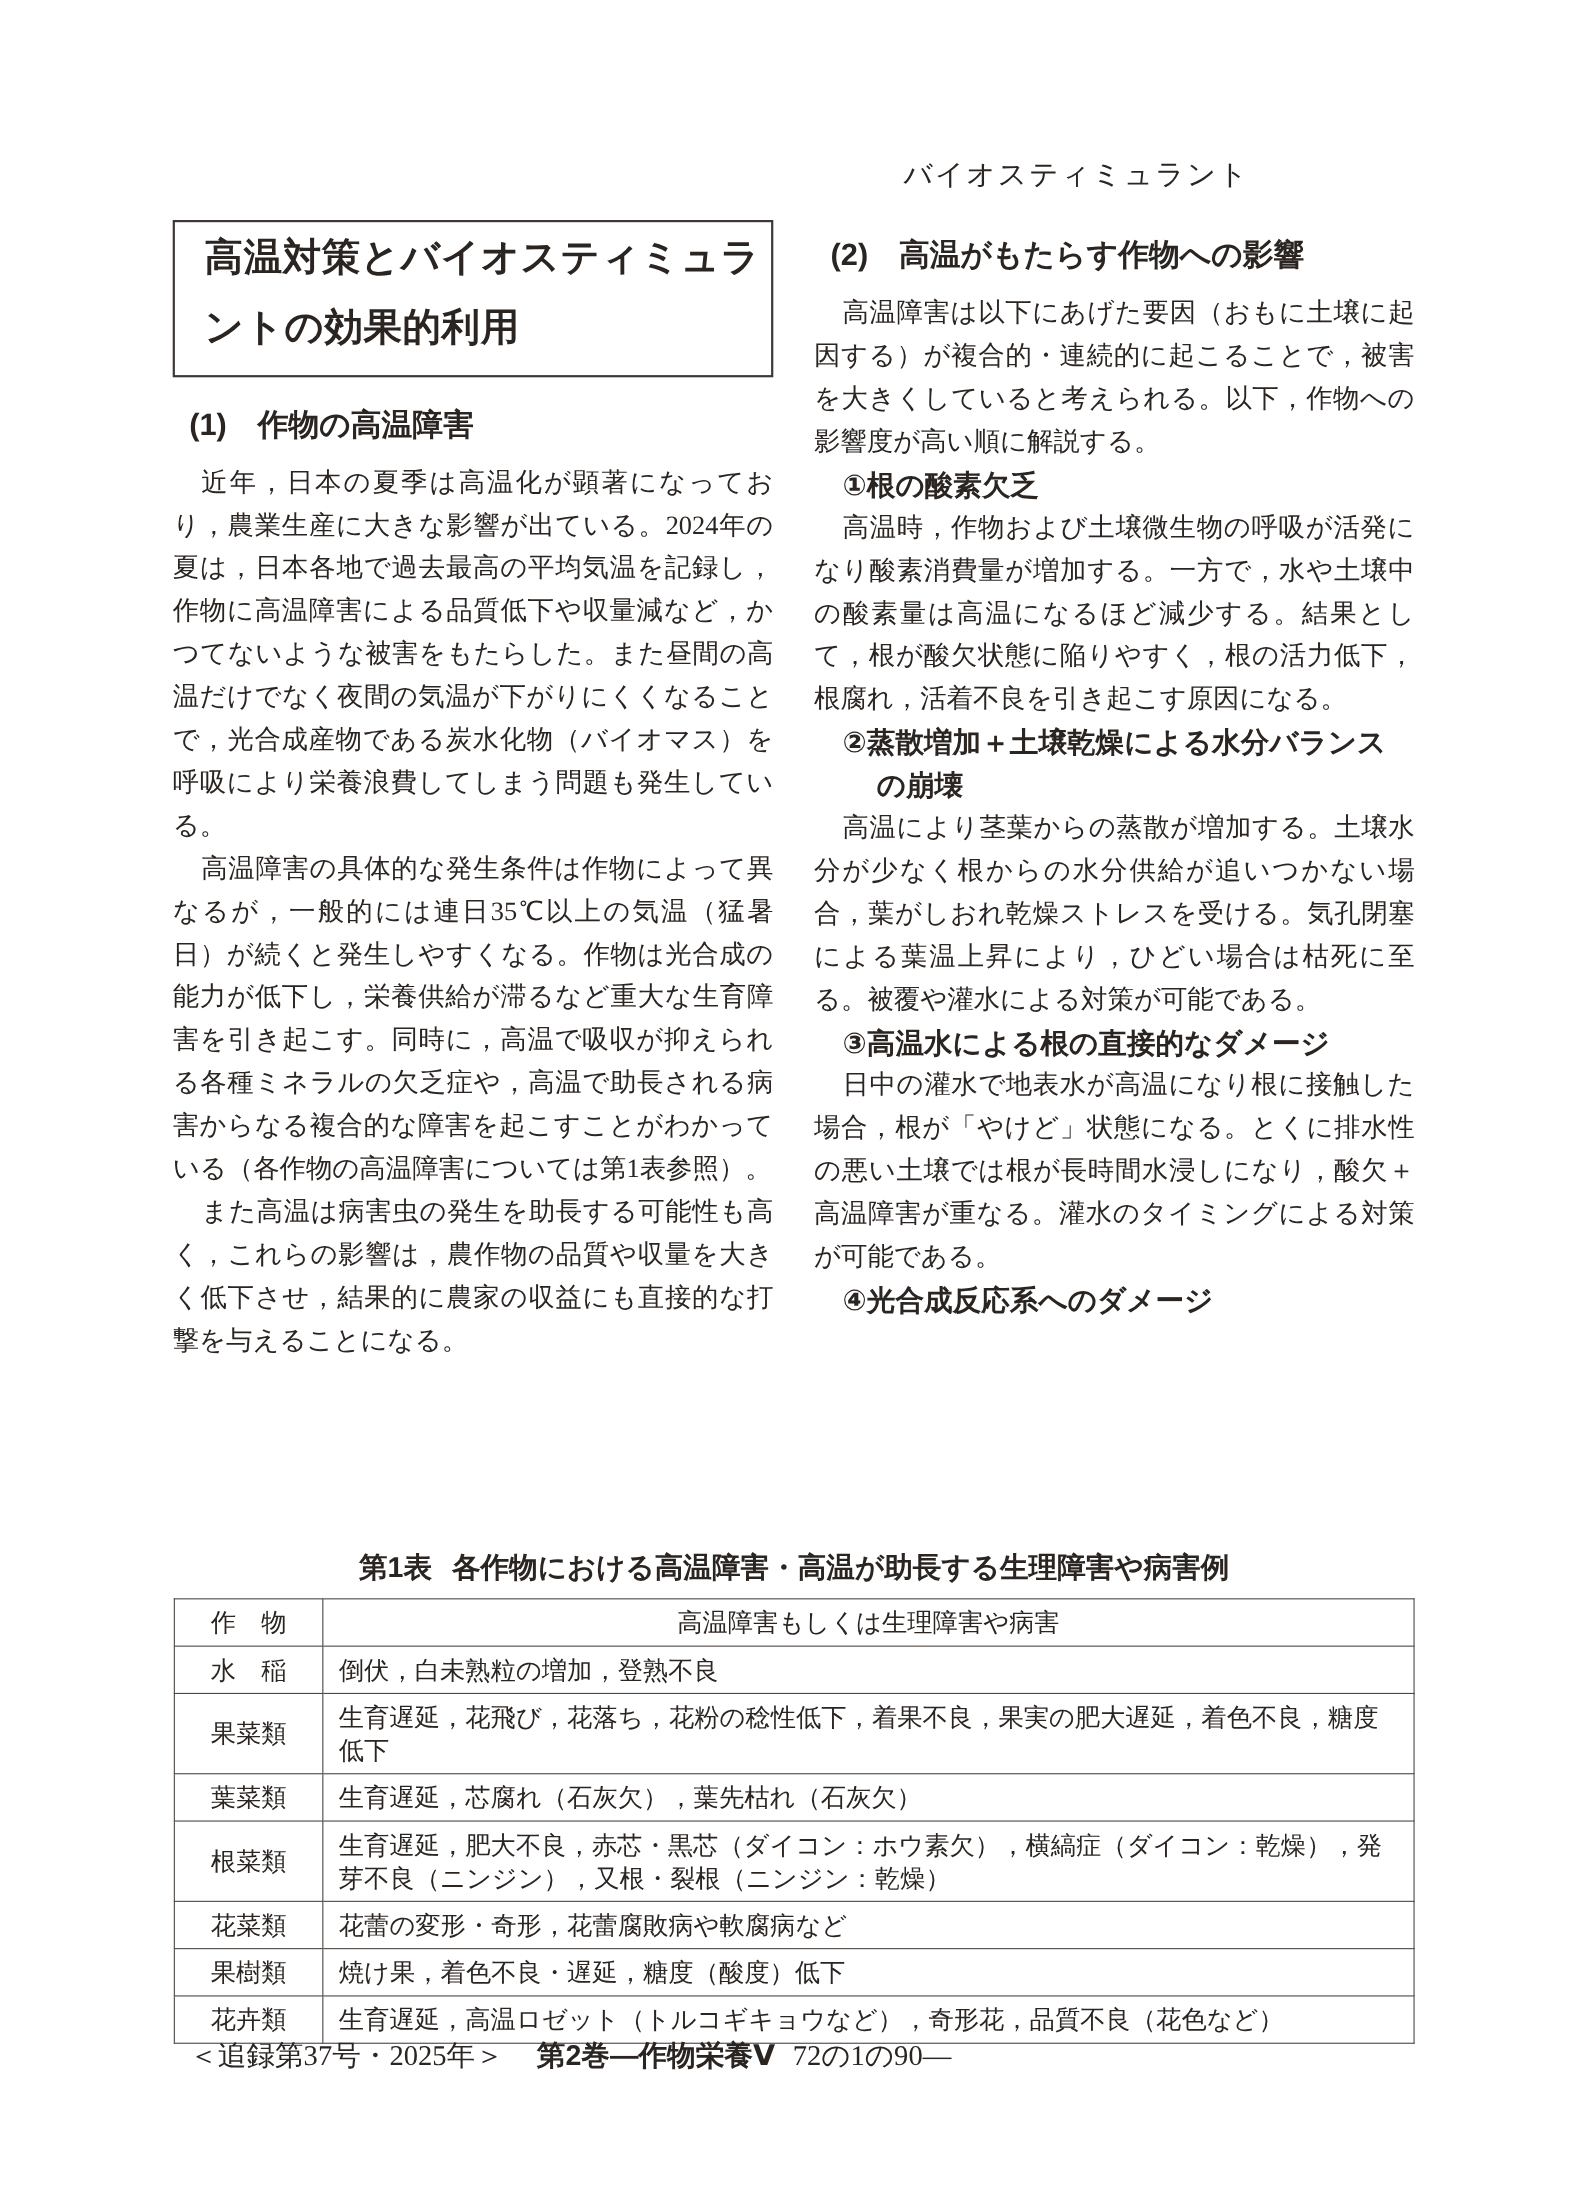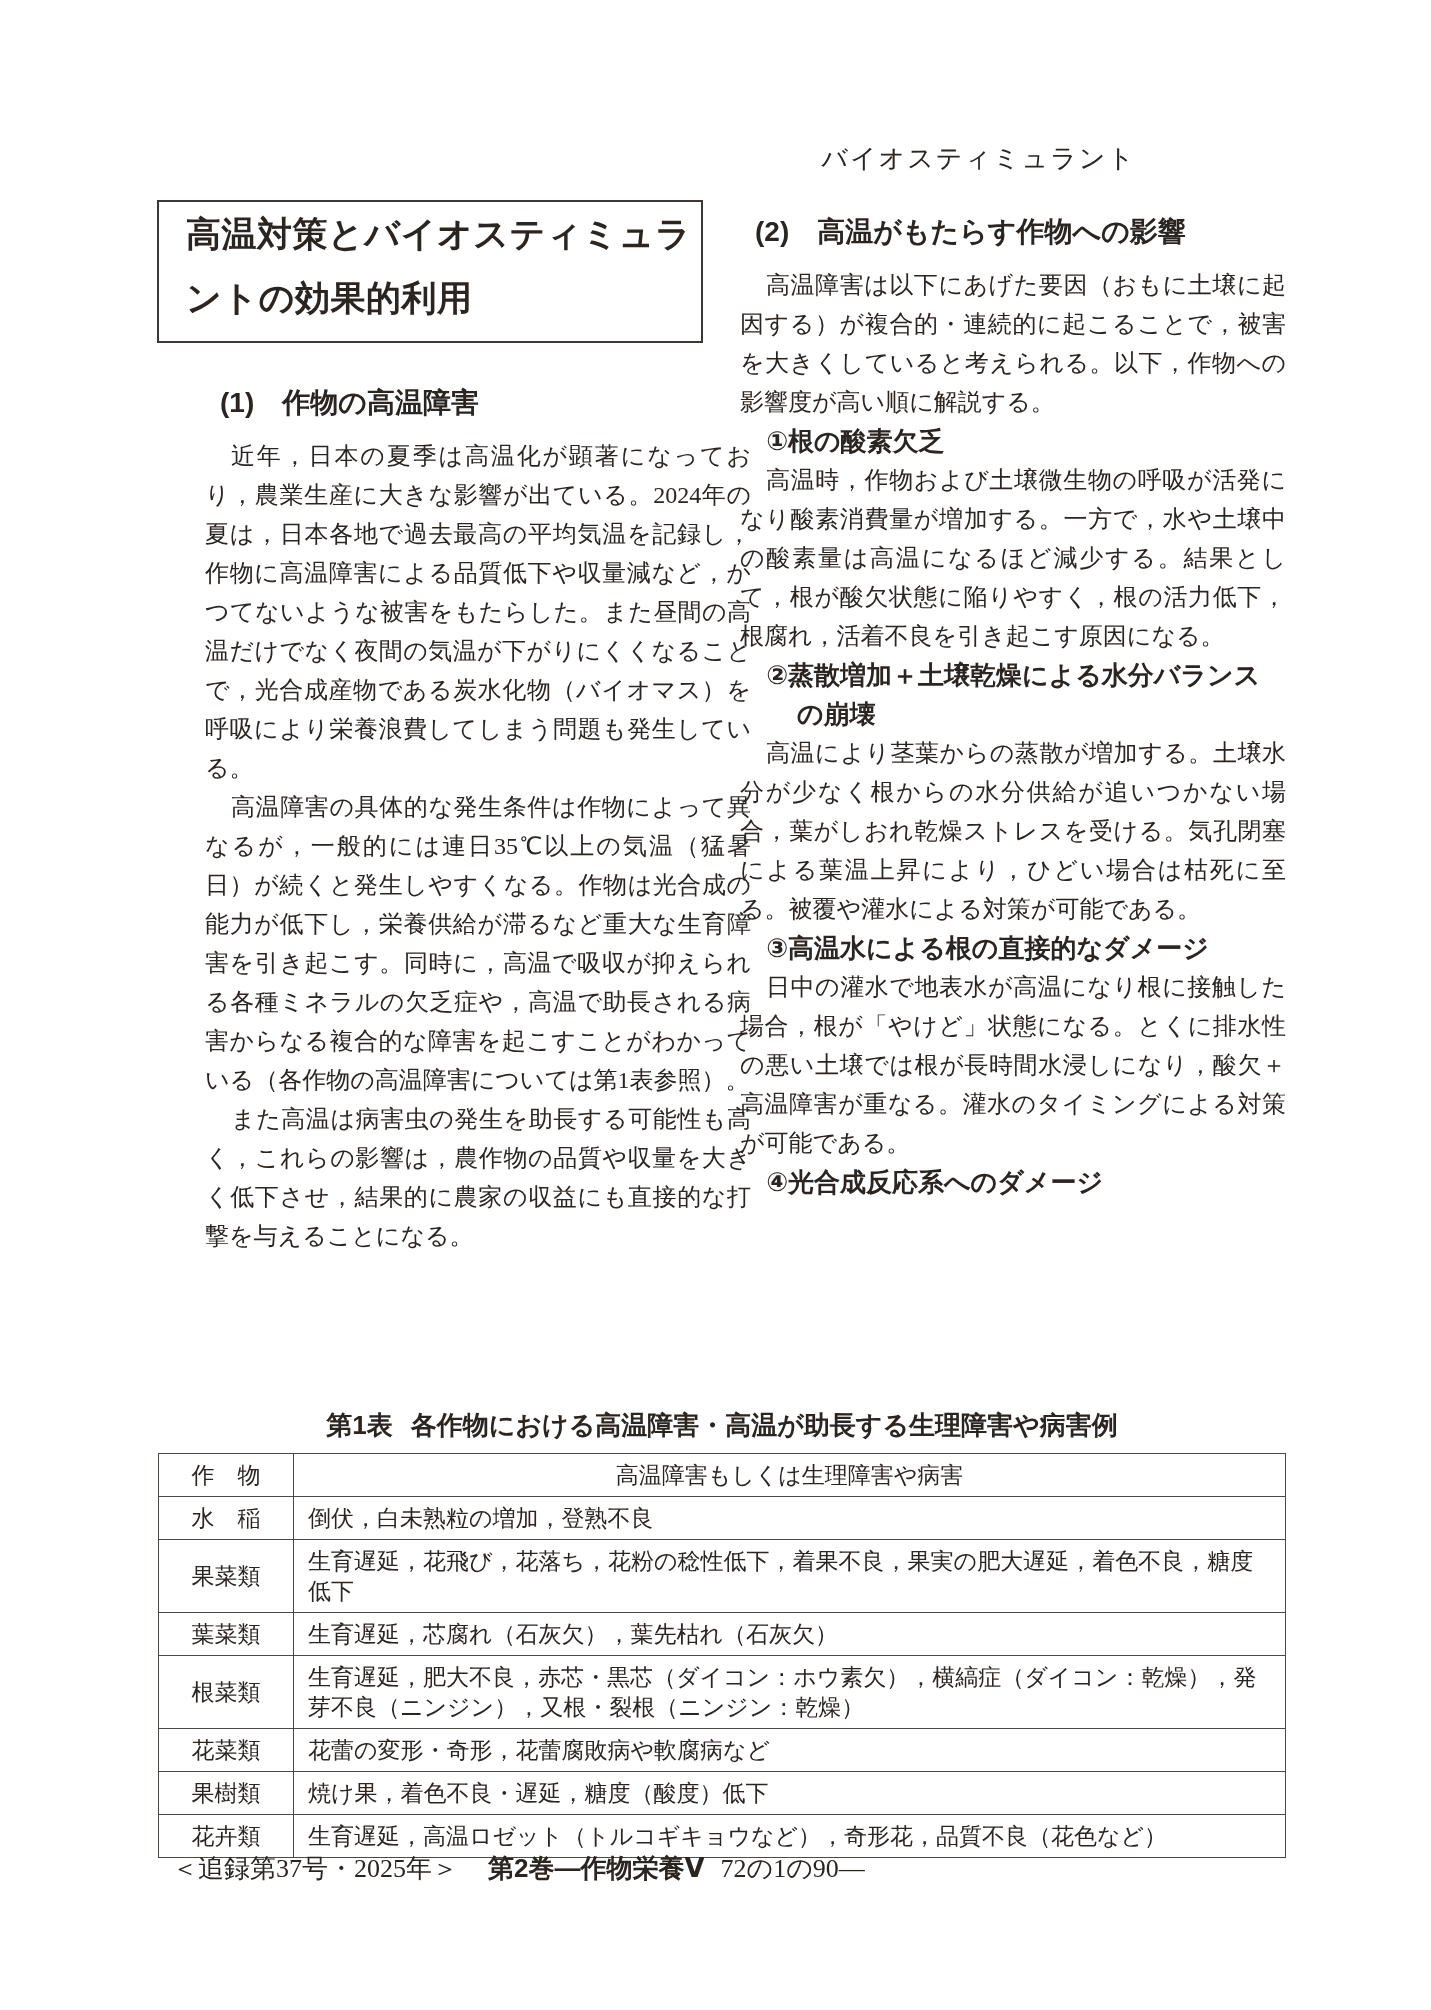--- a/index.html
+++ b/index.html
@@ -27,21 +27,21 @@
     padding-left:27px;
   }
   .title-text{
     font-family:"Liberation Sans","DejaVu Sans",sans-serif;
     font-size:35px;font-weight:700;line-height:64px;
     letter-spacing:0.5px;
   }
 
   
   .col{position:absolute;width:546px;}
-  .col-left{left:157px;top:383px;margin-left:48px;}
+  .col-left{left:157px;top:366px;}
   .col-right{left:740px;top:212px;}
 
   .col h2{
     font-family:"Liberation Sans","DejaVu Sans",sans-serif;
     font-size:28px;font-weight:700;line-height:40px;
     margin:0 0 14px 15px;
   }
   .col p{
     font-family:Liberation Serif, serif;
     font-size:24px;line-height:39px;

